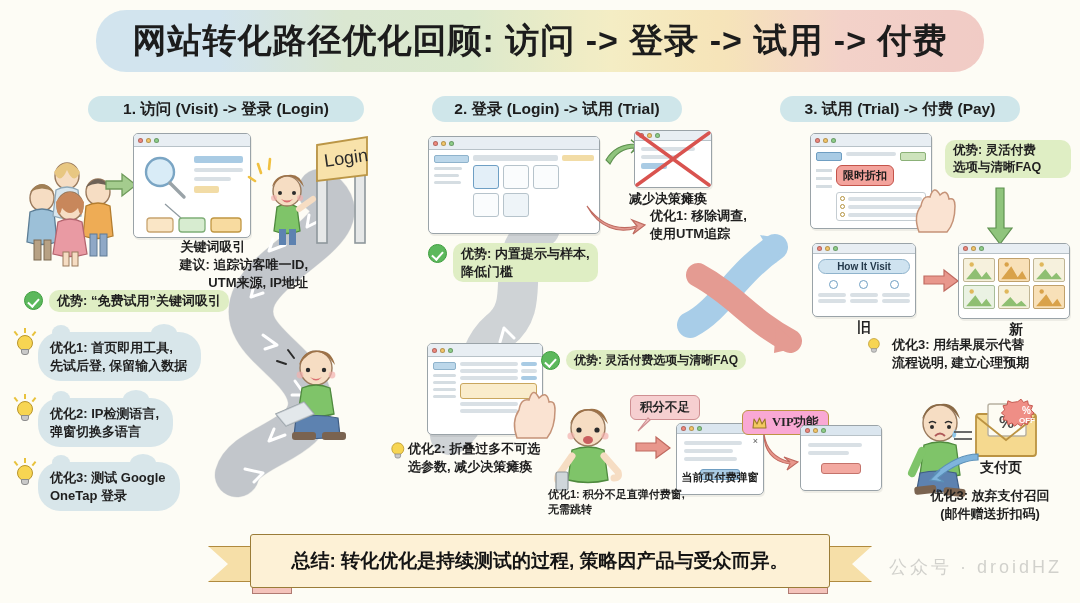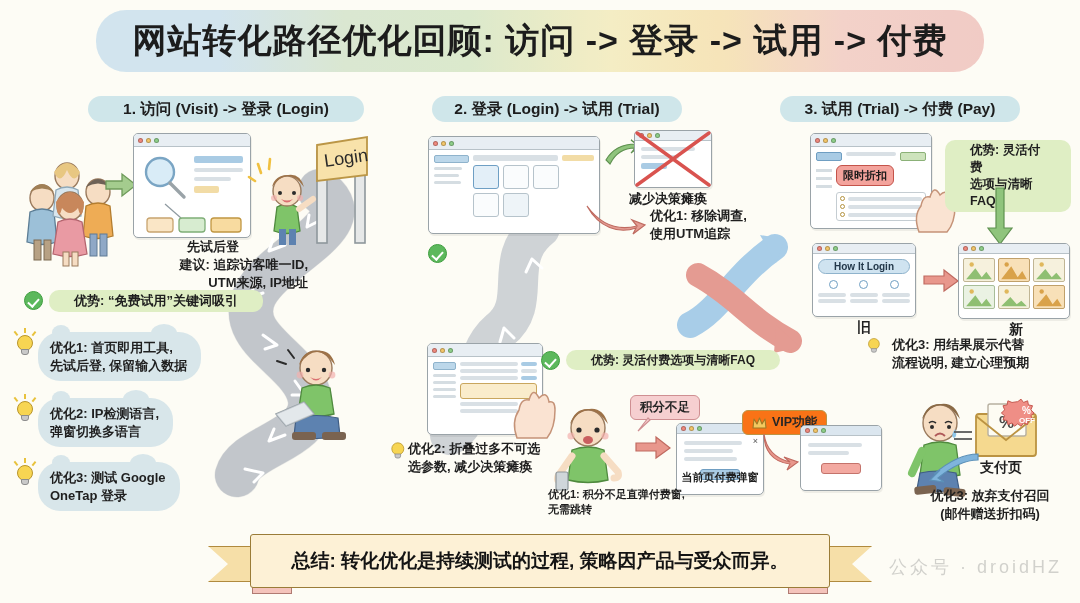--- a/index.html
+++ b/index.html
@@ -52,21 +52,21 @@
     font-size: 13px; color: #1f1f1f; line-height: 1.35;
     font-weight: bold; white-space: pre-line;
   }
   .lbl.sm { font-size: 11px; }
   .lbl.c { text-align: center; }
   .lbl.r { text-align: right; }
 
   
   .pill-green {
     background: #dfeec4; border-radius: 10px;
-    padding: 2px 25px; display: inline-block;
+    padding: 2px 8px; display: inline-block;
   }
   .adv-row { display: flex; align-items: flex-start; gap: 6px; }
   .check {
     width: 19px; height: 19px; border-radius: 50%;
     background: #5cb85c; flex: 0 0 auto;
     position: relative; margin-top: 1px;
     border: 1.5px solid #3f9e3f;
   }
   .check::after {
     content: ""; position: absolute;
@@ -167,21 +167,21 @@
     font-size: 18px; color: rgba(120,120,120,.33);
     letter-spacing: 3px; white-space: nowrap;
   }
 
   
   .badge {
     border-radius: 6px; padding: 3px 9px; font-size: 12.5px;
     font-weight: bold; white-space: nowrap; display: inline-block;
   }
   .badge-pink { background: #f6cfd0; border: 1.5px solid #cf8f92; color: #262626; }
-  .badge-gold { background: #f97316; border: 1.6px solid #bd9443; color: #262626; }
+  .badge-gold { background: #f9a8d4; border: 1.6px solid #bd9443; color: #262626; font-family: Liberation Serif, serif; }
   .badge-red  { background: #f3a39c; border: 1.8px solid #c4534a; color: #1b1b1b; }
 
   
   svg { display: block; overflow: visible; }
 </style>
 </head>
 <body>
 
 <div id="stage">
 
@@ -309,21 +309,21 @@
       <rect x="24" y="104" width="7" height="16" fill="#5d82b0"></rect>
       <rect x="34" y="104" width="7" height="16" fill="#5d82b0"></rect>
       <g stroke="#f0c040" stroke-width="2.6" stroke-linecap="round">
         <path d="M6,48 l-3,-9"></path>
           <path d="M14,44 l1,-10"></path>
           <path d="M0,56 l-6,-4"></path>
       </g>
     </g>
   </svg>
 
-  <div class="abs lbl c" style="left:128px; top:238px; width:170px;">先试后登</div>
+  <div class="abs lbl c" style="left:128px; top:238px; width:170px;">关键词吸引</div>
   <div class="abs lbl r" style="left:108px; top:256px; width:200px;">建议: 追踪访客唯一ID,
 UTM来源, IP地址</div>
 
   <div class="abs adv-row" style="left:24px; top:290px; width:260px;">
     <div class="check"></div>
     <div class="lbl pill-green">优势: “免费试用”关键词吸引</div>
   </div>
 
   <div class="abs" style="left:14px; top:332px;">
     <div style="display:flex; align-items:flex-start; gap:2px;">
@@ -450,20 +450,22 @@
   <div class="abs lbl" style="left:629px; top:190px; width:140px;">减少决策瘫痪</div>
 
   <svg class="abs" style="left:585px; top:200px;" width="62" height="36">
     <path d="M2,6 C18,28 36,30 52,26 L47,20 L60,25 L48,34 L51,28 C34,34 14,28 2,6 Z" fill="#e49b92" stroke="#bf6b61" stroke-width="1.2"></path>
   </svg>
   <div class="abs lbl" style="left:650px; top:207px; width:160px;">优化1: 移除调查,
 使用UTM追踪</div>
 
   <div class="abs adv-row" style="left:428px; top:243px; width:230px;">
     <div class="check"></div>
+    <div class="lbl pill-green">优势: 内置提示与样本,
+降低门槛</div>
   </div>
 
   <div class="abs win" style="left:427px; top:343px; width:116px; height:92px;">
     <div class="bar">
       <i class="dot-r"></i>
       <i class="dot-y"></i>
       <i class="dot-g"></i>
     </div>
     <div class="body">
       <div class="side">
@@ -629,21 +631,21 @@
     <path d="M11,2 L19,2 L19,42 L27,42 L15,58 L3,42 L11,42 Z" fill="#8fc47c" stroke="#5f9150" stroke-width="1.2"></path>
   </svg>
 
   <div class="abs win" style="left:812px; top:243px; width:104px; height:74px;">
     <div class="bar" style="height:10px;">
       <i class="dot-r"></i>
         <i class="dot-y"></i>
         <i class="dot-g"></i>
     </div>
     <div style="padding:5px;">
-      <div style="background:#cfe3f0; border:1.2px solid #8fb3cc; border-radius:9px; text-align:center; font-size:10px; font-weight:bold; color:#23384a; padding:1px 0; margin-bottom:6px;">How It Login</div>
+      <div style="background:#cfe3f0; border:1.2px solid #8fb3cc; border-radius:9px; text-align:center; font-size:10px; font-weight:bold; color:#23384a; padding:1px 0; margin-bottom:6px;">How It Visit</div>
       <div style="display:flex; justify-content:space-around; margin-bottom:4px;">
         <span style="width:9px;height:9px;border-radius:50%;border:1.3px solid #6f9ec2;display:block;"></span>
         <span style="width:9px;height:9px;border-radius:50%;border:1.3px solid #6f9ec2;display:block;"></span>
         <span style="width:9px;height:9px;border-radius:50%;border:1.3px solid #6f9ec2;display:block;"></span>
       </div>
       <div style="display:flex; justify-content:space-around; gap:4px;">
         <div style="flex:1;">
             <div class="line" style="margin-bottom:2px;"></div>
             <div class="line"></div>
           </div>

